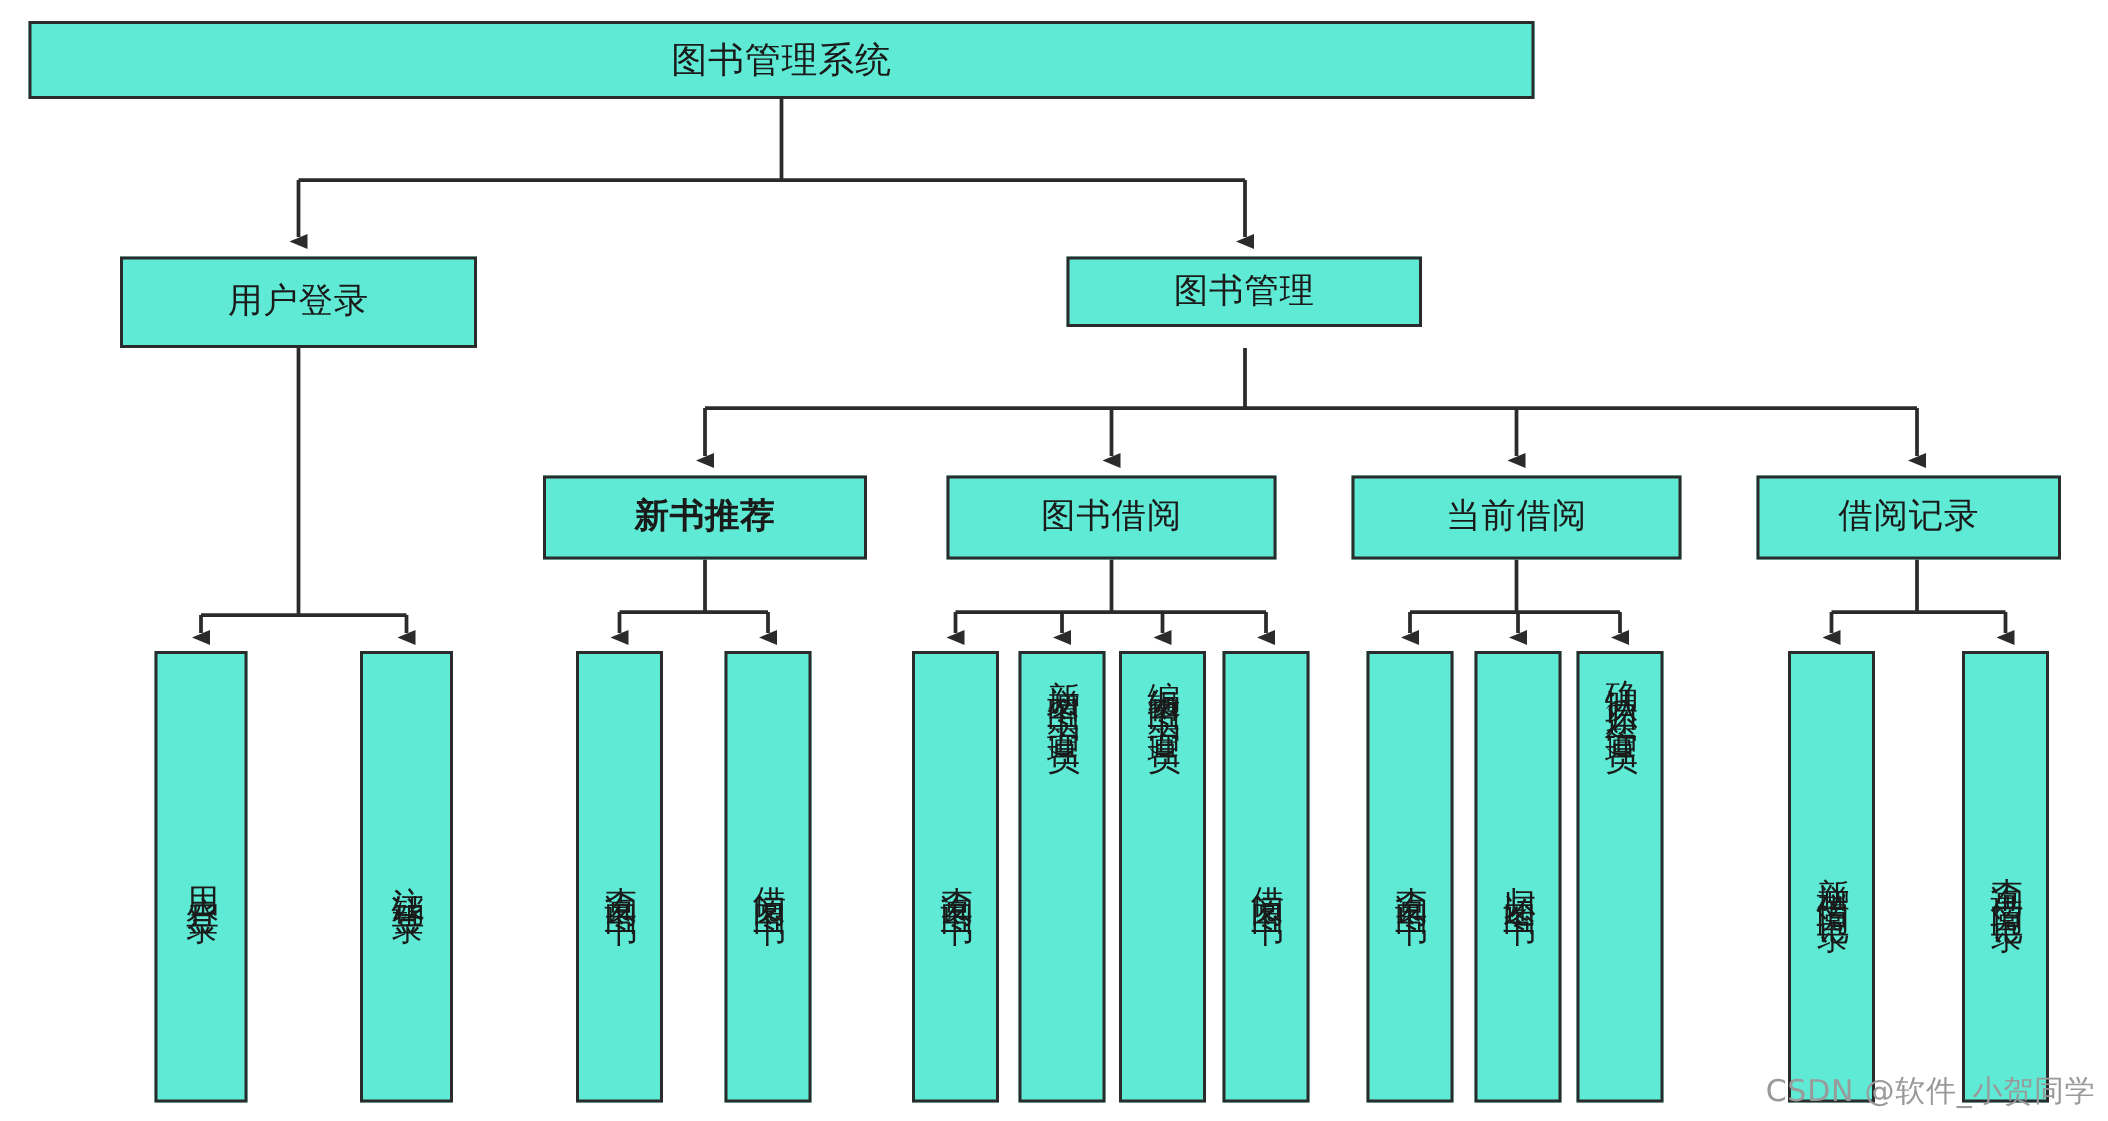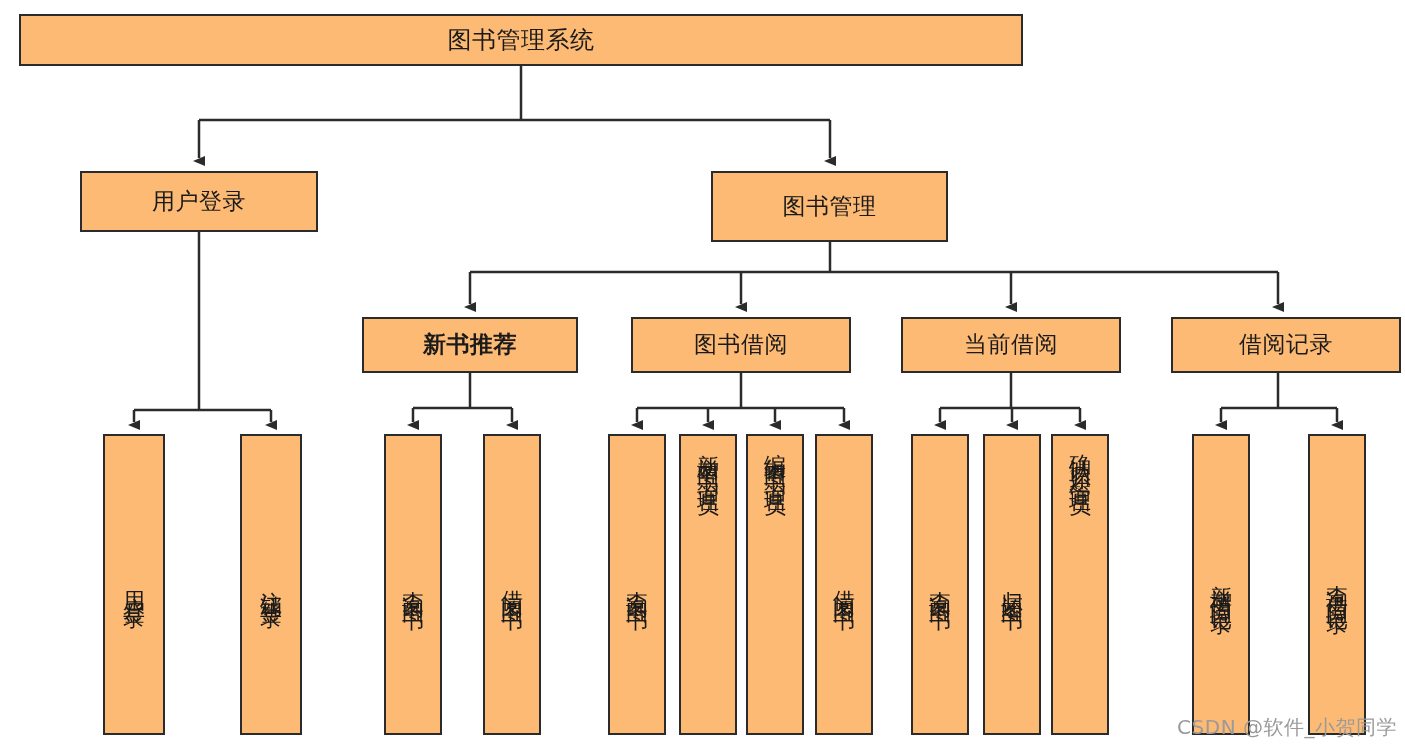--- a/index.html
+++ b/index.html
@@ -21,21 +21,21 @@
     position: absolute;
     left: 0;
     top: 0;
     width: 1405px;
     height: 747px;
   }
   .node {
     position: absolute;
     box-sizing: border-box;
     border: 2.5px solid #2b2b2b;
-    background: #fdba74;
+    background: #5eead4;
     display: flex;
     align-items: center;
     justify-content: center;
     color: #1a1a1a;
   }
   .node-h {
     font-size: 23px;
     letter-spacing: 0.5px;
     line-height: 1.1;
   }
@@ -125,34 +125,34 @@
     </g>
   </svg>
 
   <div class="node node-h node-root" style="left:19px; top:14px; width:1004px; height:52px;">
     <span>图书管理系统</span>
   </div>
 
   <div class="node node-h" style="left:80px; top:171px; width:238px; height:61px;">
     <span>用户登录</span>
   </div>
-  <div class="node node-h" style="left:711px; top:171px; width:237px; height:71px;">
+  <div class="node node-h" style="left:711px; top:171px; width:237px; height:47px;">
     <span>图书管理</span>
   </div>
 
   <div class="node node-h" style="left:362px; top:317px; width:216px; height:56px;font-weight:bold;">
     <span>新书推荐</span>
   </div>
   <div class="node node-h" style="left:901px; top:317px; width:220px; height:56px;">
     <span>当前借阅</span>
   </div>
   <div class="node node-h" style="left:631px; top:317px; width:220px; height:56px;">
     <span>图书借阅</span>
   </div>
-  <div class="node node-h" style="left:1171px; top:317px; width:230px; height:56px;">
+  <div class="node node-h" style="left:1171px; top:317px; width:203px; height:56px;">
     <span>借阅记录</span>
   </div>
 
   <div id="leaf-layer">
       <div class="node node-v" style="left: 103px; top: 434px; width: 62px; height: 301px;">
         <span class="vlabel mid">用户登录</span>
       </div>
       <div class="node node-v" style="left: 240px; top: 434px; width: 62px; height: 301px;">
         <span class="vlabel mid">注销登录</span>
       </div>

